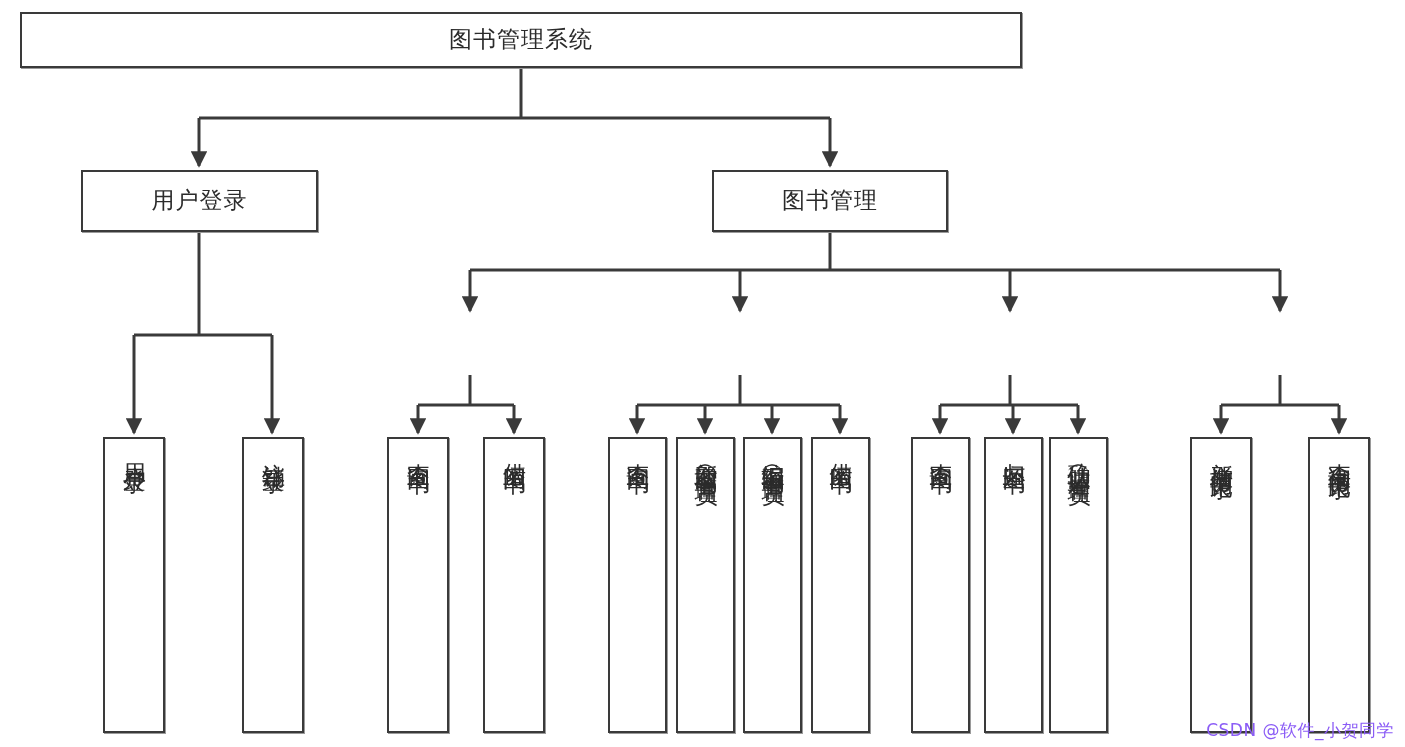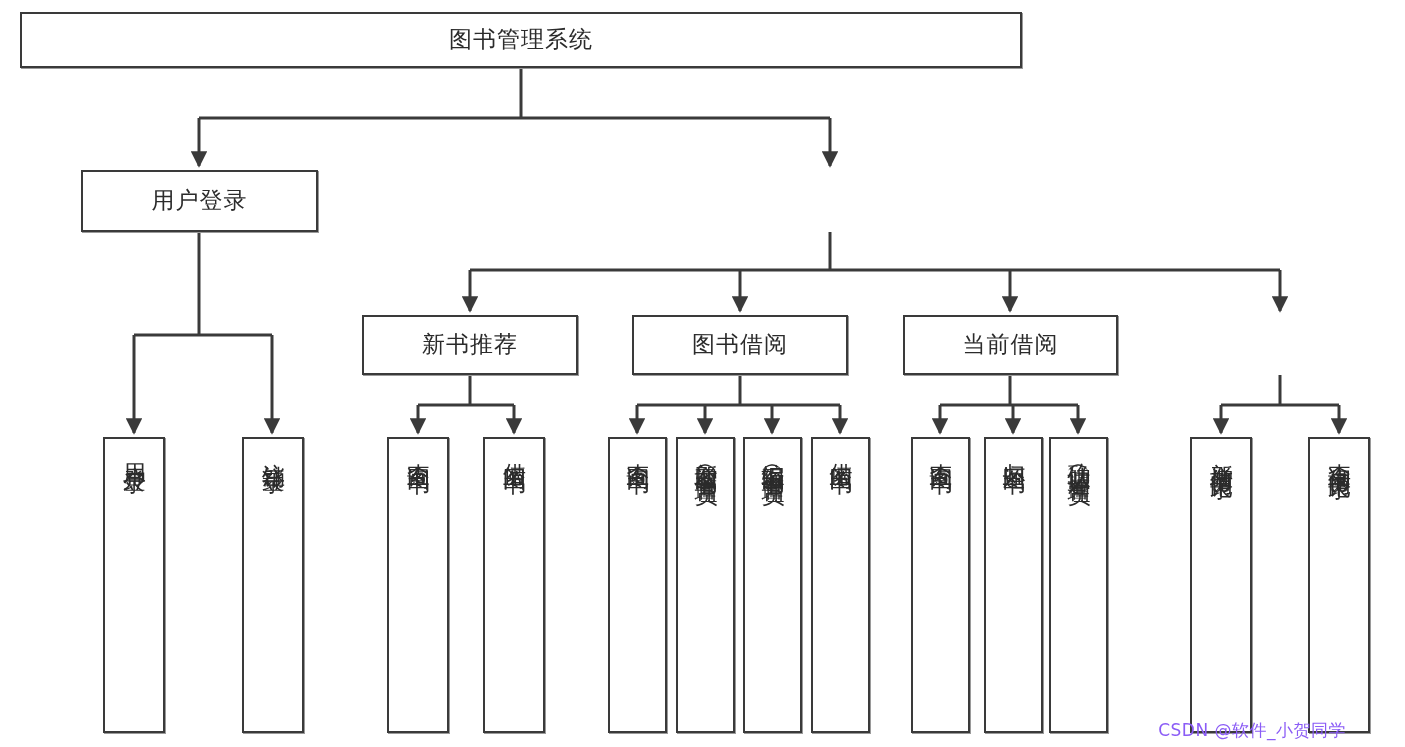--- a/index.html
+++ b/index.html
@@ -11,20 +11,21 @@
     width: 1405px;
     height: 747px;
     font-family: "DejaVu Sans", "Liberation Sans", sans-serif;
     overflow: hidden;
   }
   #diagram-root {
     position: relative;
     width: 1354px;
     height: 747px;
     background: #ffffff;
+    padding-left: 48px;
   }
   #edge-layer {
     position: absolute;
     left: 0;
     top: 0;
     width: 1405px;
     height: 747px;
     pointer-events: none;
   }
   .node {
@@ -126,30 +127,24 @@
     </g>
   </svg>
 
   <div class="node horizontal" style="left:20px; top:12px; width:1002px; height:56px;">
     <span class="label">图书管理系统</span>
   </div>
 
   <div class="node horizontal" style="left:81px; top:170px; width:237px; height:62px;">
     <span class="label">用户登录</span>
   </div>
+  <div class="node horizontal" style="left:712px; top:170px; width:236px; height:62px;">
+    <span class="label">图书管理</span>
+  </div>
 
-  <div class="node horizontal" style="left:362px; top:315px; width:216px; height:60px;">
-    <span class="label">新书推荐</span>
-  </div>
-  <div class="node horizontal" style="left:632px; top:315px; width:216px; height:60px;">
-    <span class="label">图书借阅</span>
-  </div>
-  <div class="node horizontal" style="left:903px; top:315px; width:215px; height:60px;">
-    <span class="label">当前借阅</span>
-  </div>
 
   <div class="node vertical" style="left:103px; top:437px; width:62px; height:296px;">
     <span class="label">用户登录</span>
   </div>
   <div class="node vertical" style="left:242px; top:437px; width:62px; height:296px;">
     <span class="label">注销登录</span>
   </div>
   <div class="node vertical" style="left:387px; top:437px; width:62px; height:296px;">
     <span class="label">查询图书</span>
   </div>

